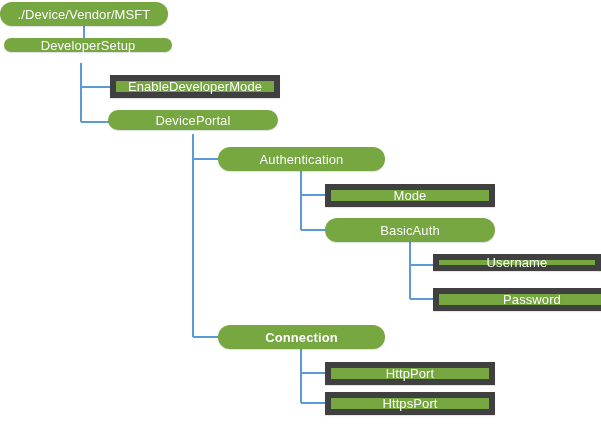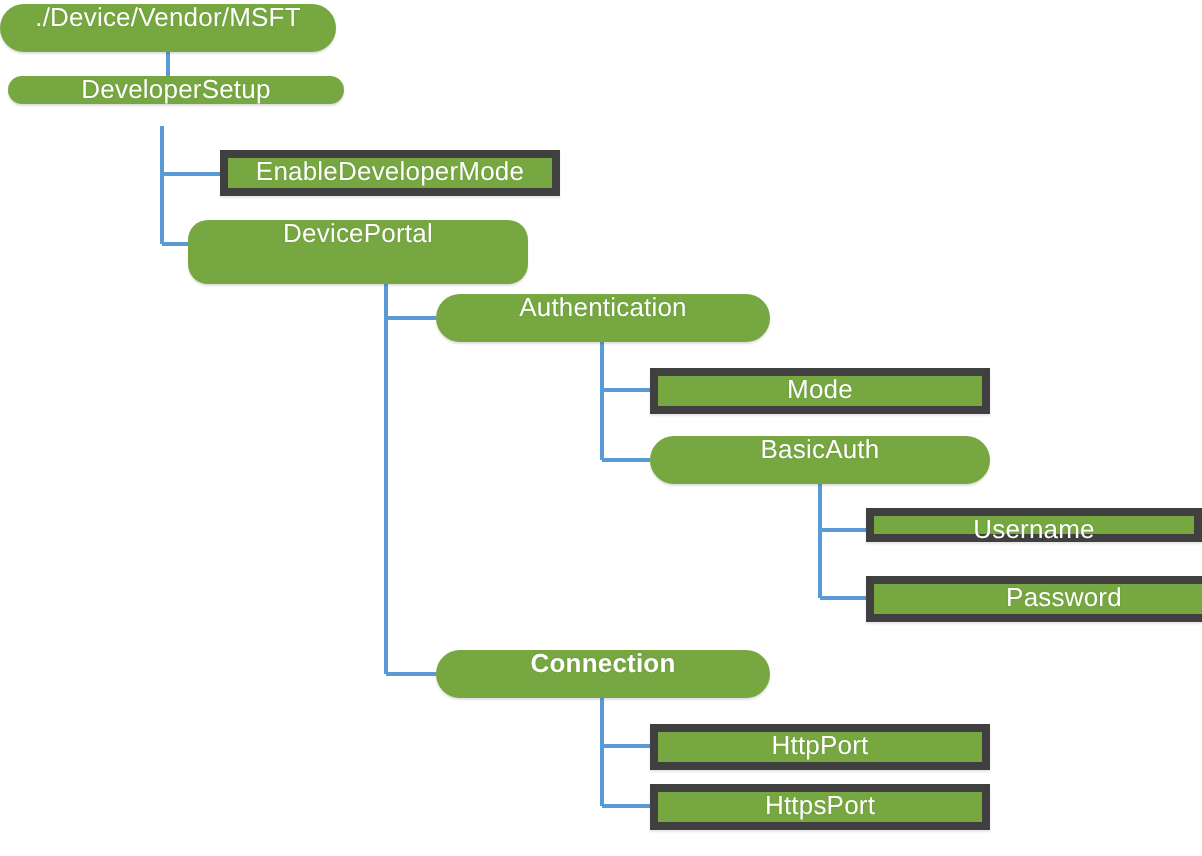--- a/index.html
+++ b/index.html
@@ -21,35 +21,36 @@
     left: 0;
     top: 0;
     width: 601px;
     height: 428px;
     pointer-events: none;
   }
   .node {
     position: absolute;
     box-sizing: border-box;
     display: flex;
+    align-items: center;
     justify-content: center;
     color: #ffffff;
     font-size: 13px;
     letter-spacing: 0.1px;
     line-height: 1;
     white-space: nowrap;
     background: #76a740;
     text-shadow: 0 0 1px rgba(0,0,0,0.12);
   }
   .node.rounded {
     border-radius: 999px;
     box-shadow: 0 1px 1px rgba(0,0,0,0.13);
   }
   .node.rect {
-    border: 4px solid #404040;
+    border: 6px solid #404040;
     box-shadow: 0 1px 1px rgba(0,0,0,0.10);
   }
   .node .label {
     display: block;
   }
 </style>
 </head>
 <body>
 
 <div id="canvas">
@@ -96,21 +97,21 @@
   </div>
 
   <div class="node rounded" style="left:4px; top:38px; width:168px; height:14px;">
     <span class="label">DeveloperSetup</span>
   </div>
 
   <div class="node rect" style="left:110px; top:75px; width:170px; height:23px;">
     <span class="label">EnableDeveloperMode</span>
   </div>
 
-  <div class="node rounded" style="left:94px; top:110px; width:170px; height:32px;border-radius:10px;">
+  <div class="node rounded" style="left:108px; top:110px; width:170px; height:20px;border-radius:10px;">
     <span class="label">DevicePortal</span>
   </div>
 
   <div class="node rounded" style="left:218px; top:147px; width:167px; height:24px;">
     <span class="label">Authentication</span>
   </div>
 
   <div class="node rect" style="left:325px; top:184px; width:170px; height:23px;">
     <span class="label">Mode</span>
   </div>

